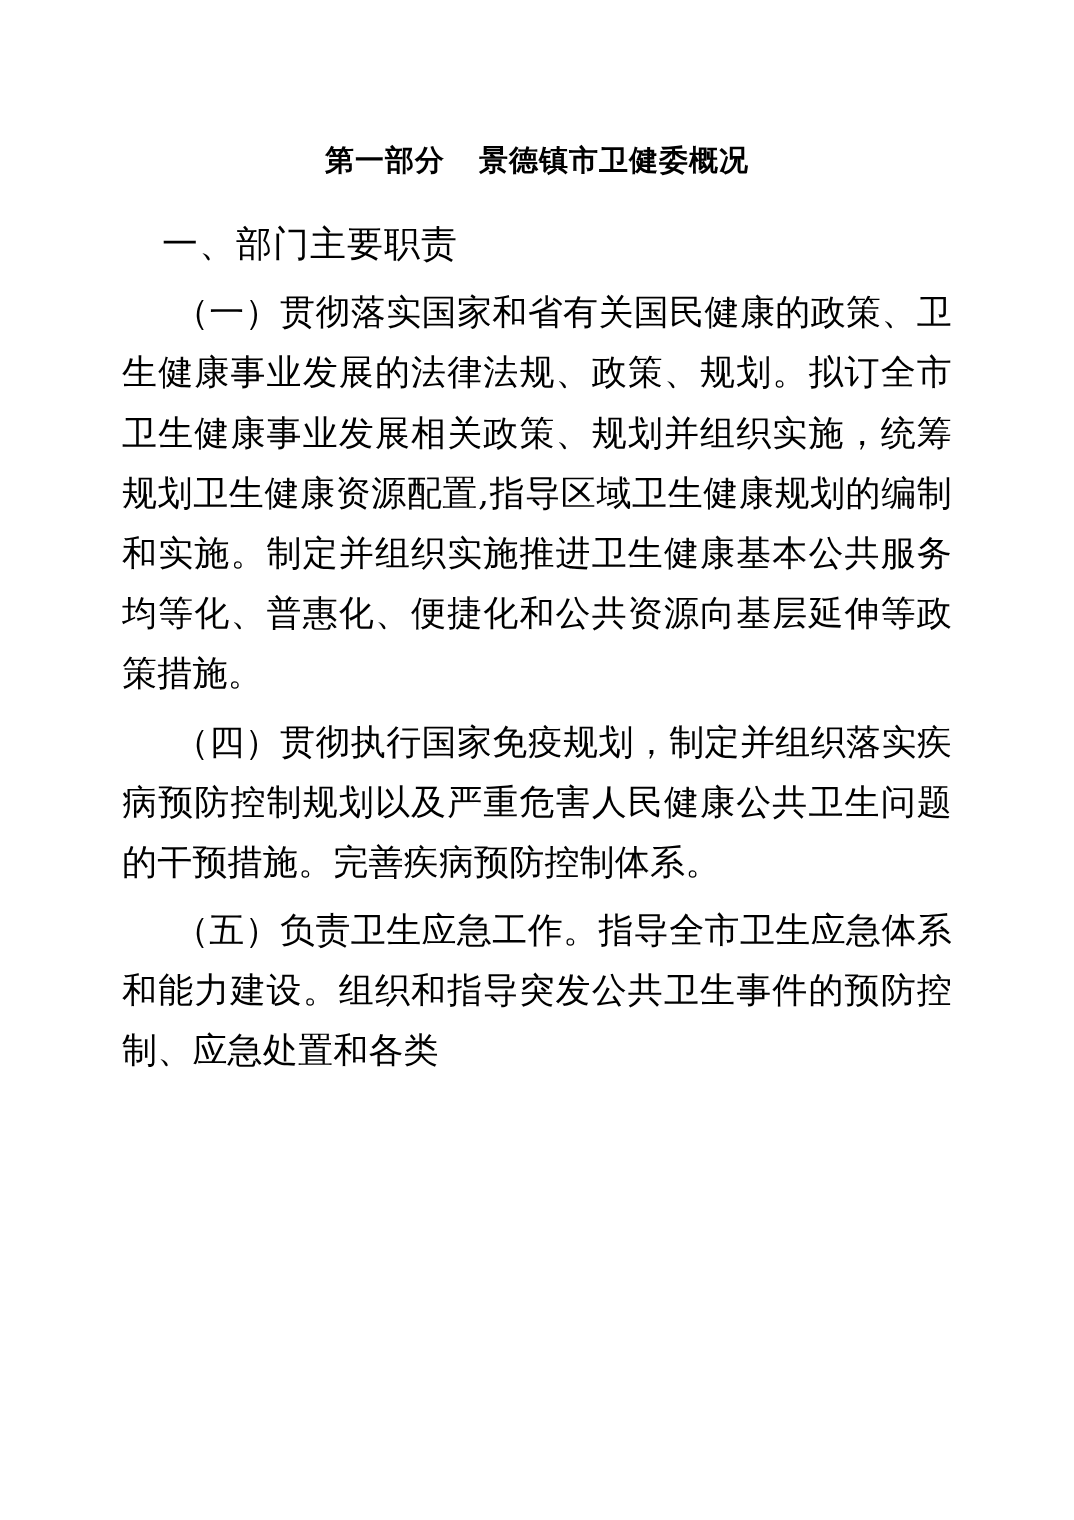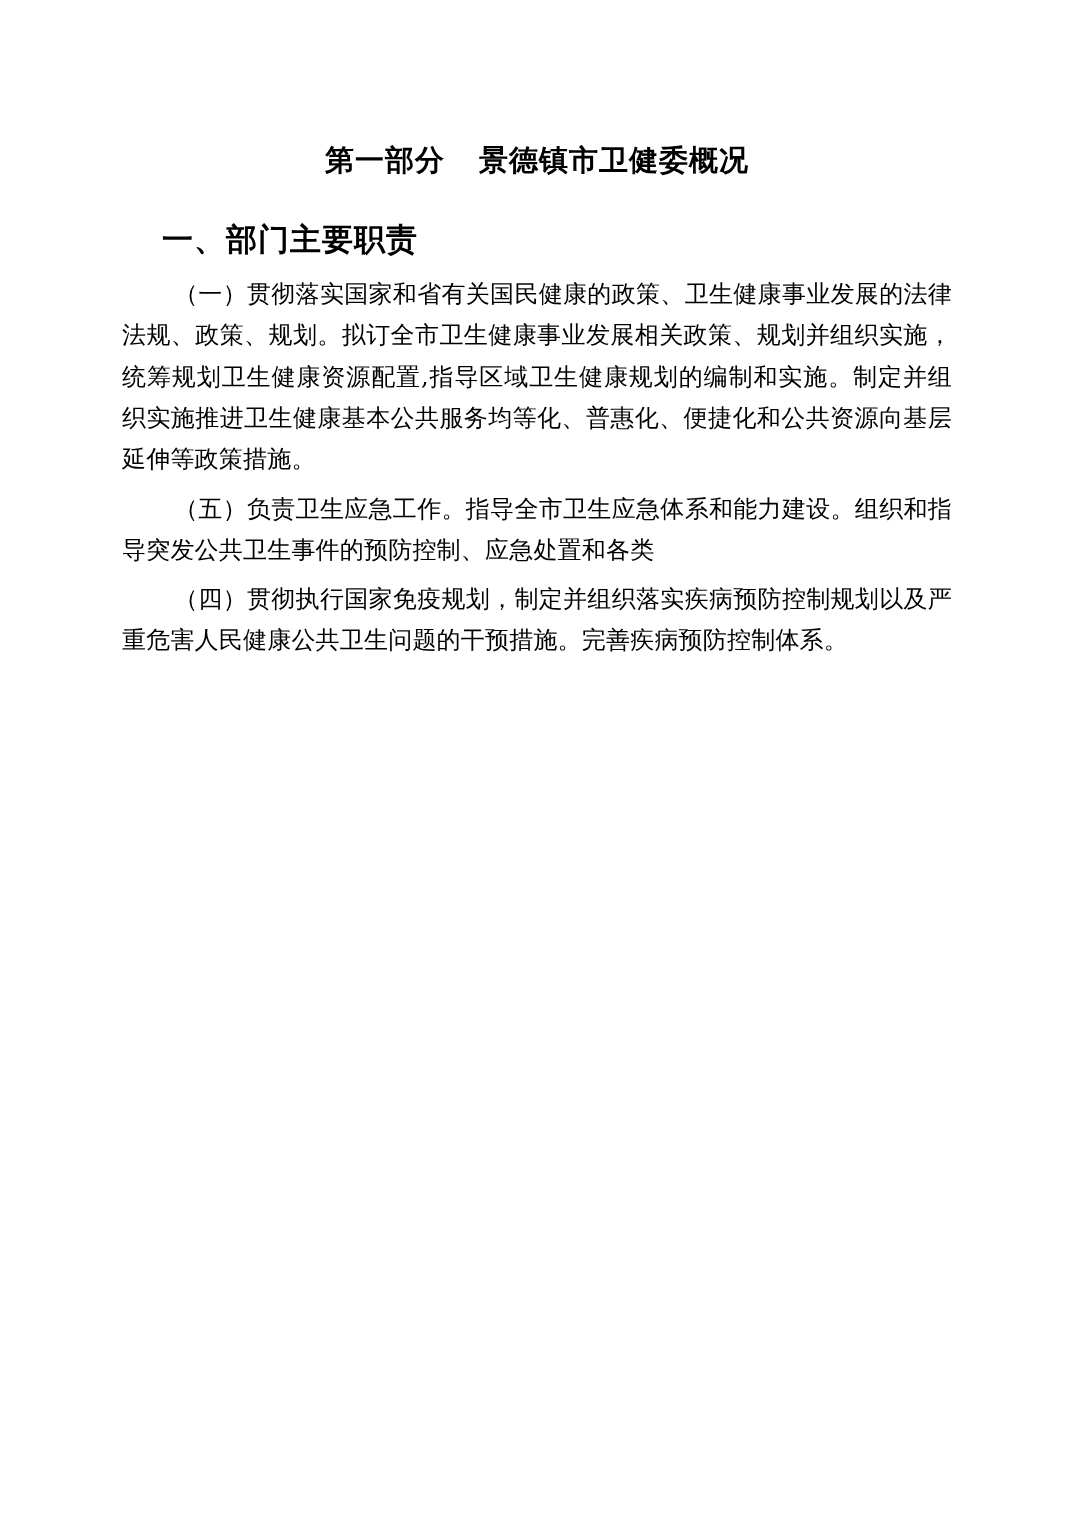--- a/index.html
+++ b/index.html
@@ -28,45 +28,45 @@
     font-weight: bold;
     letter-spacing: 1px;
     margin: 20px 0 34px 0;
     line-height: 1.4;
   }
   .doc-title .gap {
     display: inline-block;
     width: 34px;
   }
   .section-heading {
-    font-size: 31px;
-    font-weight: bold;
+    font-size: 36px;
+    font-weight: normal;
     margin: 0 0 10px 0;
     text-indent: 40px;
     line-height: 1.6;
     letter-spacing: 1px;
   }
   .para {
-    font-size: 24px;
+    font-size: 35px;
     line-height: 1.72;
     text-align: justify;
     text-justify: inter-ideograph;
     text-indent: 52px;
     margin: 8px 0 2px 0;
     letter-spacing: 0.2px;
   }
 </style>
 </head>
 <body>
 
 <div class="page">
 
   <div class="doc-title">
     <span>第一部分</span><span class="gap"></span><span>景德镇市卫健委概况</span>
   </div>
 
   <div class="section-heading">一、部门主要职责</div>
 
   <p class="para">（一）贯彻落实国家和省有关国民健康的政策、卫生健康事业发展的法律法规、政策、规划。拟订全市卫生健康事业发展相关政策、规划并组织实施，统筹规划卫生健康资源配置,指导区域卫生健康规划的编制和实施。制定并组织实施推进卫生健康基本公共服务均等化、普惠化、便捷化和公共资源向基层延伸等政策措施。</p>
+  <p class="para">（四）贯彻执行国家免疫规划，制定并组织落实疾病预防控制规划以及严重危害人民健康公共卫生问题的干预措施。完善疾病预防控制体系。</p>
   <p class="para">（五）负责卫生应急工作。指导全市卫生应急体系和能力建设。组织和指导突发公共卫生事件的预防控制、应急处置和各类</p>
-  <p class="para">（四）贯彻执行国家免疫规划，制定并组织落实疾病预防控制规划以及严重危害人民健康公共卫生问题的干预措施。完善疾病预防控制体系。</p>
 
 </div>
 
 </body></html>

